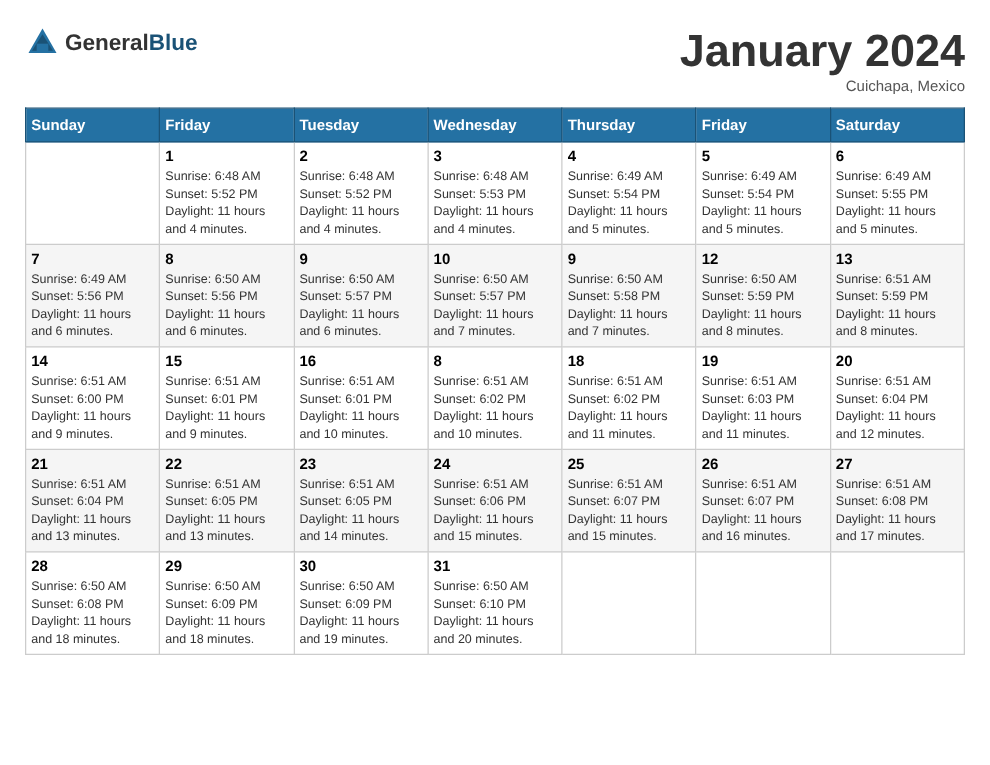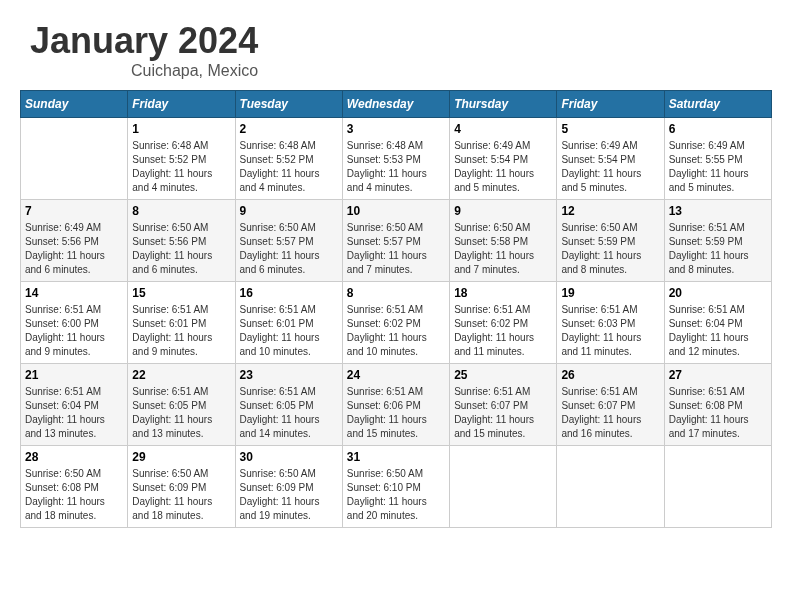--- a/index.html
+++ b/index.html
@@ -38,37 +38,36 @@
     .title-block {
       text-align: right;
     }
     .month-title {
       font-size: 36px;
       font-weight: bold;
       color: #333;
       margin-left: 10px;
     }
     .location-title {
-      font-size: 16px;
+      font-size: 12px;
       color: #555;
     }
     table {
       width: 100%;
       border-collapse: collapse;
       font-size: 11px;
     }
     thead th {
       background-color: #2471a3;
       color: #fff;
       padding: 6px 4px;
       text-align: left;
       font-size: 12px;
       font-weight: bold;
       border: 1px solid #1a5276;
-      font-style: italic;
     }
     tbody td {
       border: 1px solid #ccc;
       vertical-align: top;
       padding: 4px;
       height: 80px;
       width: calc(100% / 7);
     }
     tbody tr:nth-child(even) {
       background-color: #f5f5f5;
@@ -84,20 +83,30 @@
     .day-info {
       font-size: 10px;
       color: #333;
       line-height: 1.4;
     }
   </style>
 </head>
 <body>
 
 <div class="header">
+  <div class="logo">
+    <svg class="logo-icon" viewBox="0 0 30 30" xmlns="http://www.w3.org/2000/svg">
+      <polygon points="15,3 27,24 3,24" fill="#2471a3"></polygon>
+      <polygon points="15,8 24,22 6,22" fill="#1a5276"></polygon>
+      <rect x="10" y="16" width="10" height="8" fill="#2471a3"></rect>
+    </svg>
+    <div>
+      <span class="logo-text-general">General</span><span class="logo-text-blue">Blue</span>
+    </div>
+  </div>
   <div class="title-block">
     <div class="month-title">January 2024</div>
     <div class="location-title">Cuichapa, Mexico</div>
   </div>
 </div>
 
 <table>
   <thead>
     <tr>
     <th>Sunday</th>

